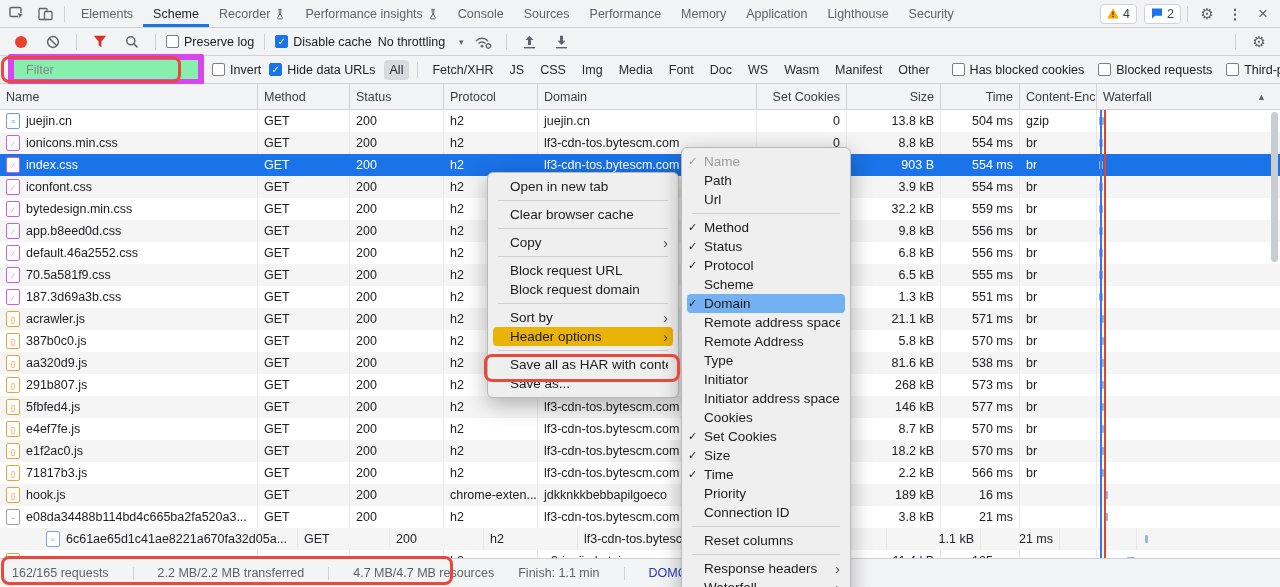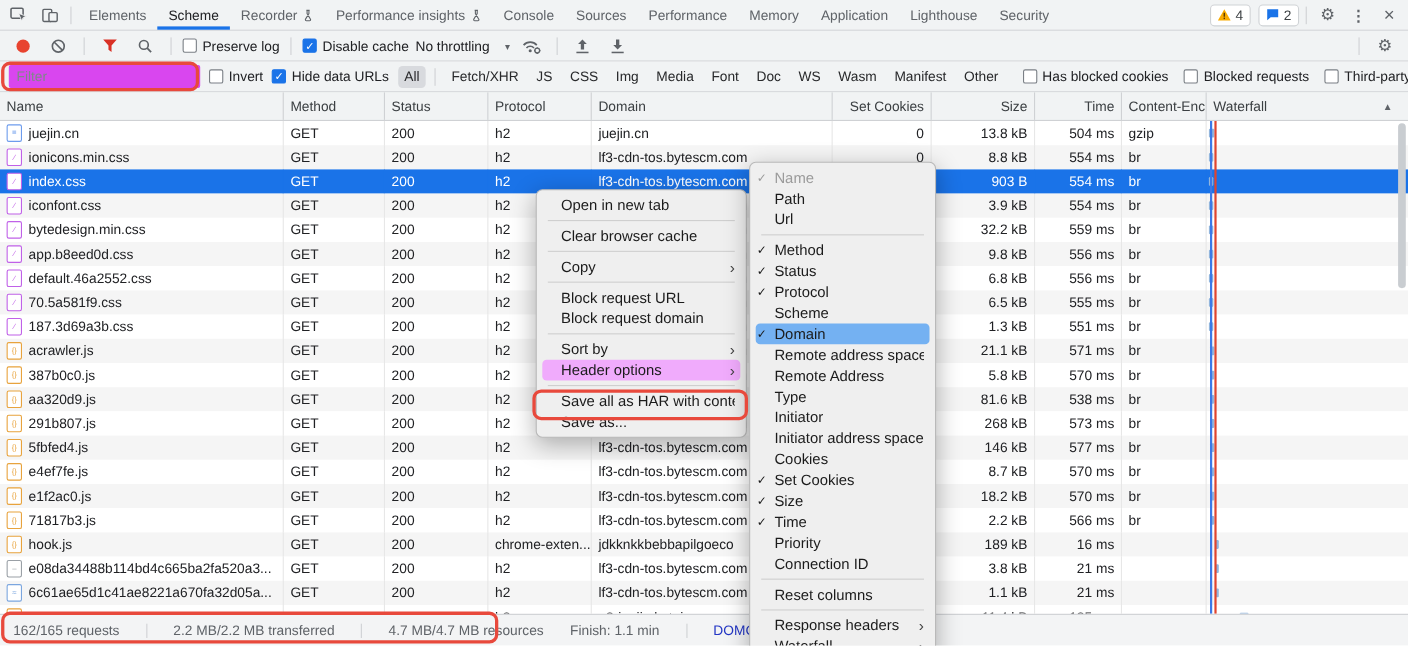--- a/index.html
+++ b/index.html
@@ -24,22 +24,22 @@
   .rec-dot{width:12px;height:12px;border-radius:50%;background:#e8432f;}
   .chk{display:flex;align-items:center;gap:5px;color:#202124;cursor:pointer;white-space:nowrap;}
   .cb{width:13px;height:13px;border:1.5px solid #7a7f85;border-radius:2px;background:#fff;box-sizing:border-box;
       display:flex;align-items:center;justify-content:center;font-size:10px;color:#fff;flex:none;}
   .cb.on{background:#1a73e8;border-color:#1a73e8;}
   .ddown{display:flex;align-items:center;gap:14px;color:#202124;cursor:pointer;}
   .dd-caret{font-size:9px;color:#5f6368;}
   #toolbar .spacer{flex:1;}
   
   #filterbar{top:56px;height:28px;padding:0 8px;gap:8px;}
-  #filter-input{width:160px;height:19px;border:1px solid #d946ef;border-radius:2px;padding:0 6px;
-      font-family:"Liberation Sans",sans-serif;font-size:12.5px;color:#202124;background:#d946ef;outline:none;}
+  #filter-input{width:160px;height:19px;border:6px solid #d946ef;border-radius:2px;padding:0 12px;
+      font-family:"Liberation Sans",sans-serif;font-size:12.5px;color:#202124;background:#86efac;outline:none;}
   #filter-input::placeholder{color:#80868b;}
   .ftype{padding:3px 6px;border-radius:4px;color:#28292b;cursor:pointer;white-space:nowrap;}
   .ftype.active{background:#d8dade;}
   #ftypes{display:flex;align-items:center;gap:4px;}
   #fchecks{display:flex;align-items:center;gap:14px;margin-left:8px;}
   .fcheck{display:flex;align-items:center;gap:5px;cursor:pointer;white-space:nowrap;}
   
   #thead{position:absolute;top:84px;left:0;right:0;height:26px;display:grid;background:#f1f3f4;
          border-bottom:1px solid #cfd1d4;box-sizing:border-box;}
   .hcell{display:flex;align-items:center;padding:0 6px;border-right:1px solid #cfd1d4;color:#3c4043;
@@ -78,21 +78,21 @@
   
   .menu{position:absolute;background:#efefef;border:1px solid #b9b9b9;border-radius:6px;
         box-shadow:0 6px 22px rgba(0,0,0,.3);padding:4px 0;z-index:50;font-size:13.5px;color:#1b1b1b;}
   #ctxmenu{left:487px;top:172px;width:190px;}
   #submenu{left:681px;top:147px;width:168px;z-index:55;}
   .mitem{display:flex;align-items:center;height:19px;padding:0 10px 0 6px;cursor:pointer;white-space:nowrap;}
   .mitem .chkm{width:16px;flex:none;font-size:11px;}
   .mitem .mlbl{flex:1;overflow:hidden;}
   .mitem .marr{font-size:14px;color:#444;margin-left:8px;}
   .mitem.dis{color:#9b9b9b;}
-  .mitem.hlg{background:#f0abfc;border-radius:4px;margin:0 5px;padding:0 5px 0 1px;}
+  .mitem.hlg{background:#eab308;border-radius:4px;margin:0 5px;padding:0 5px 0 1px;}
   .mitem.hlb{background:#74b1f2;border-radius:4px;margin:0 5px;padding:0 5px 0 1px;}
   .msep{height:1px;background:#cfcfcf;margin:4px 10px;}
   
   .annot{position:absolute;border:3px solid #e8493c;border-radius:8px;z-index:60;pointer-events:none;box-sizing:border-box;}
   #annot-filter{left:1px;top:56px;width:180px;height:27px;}
   #annot-headeropts{left:484px;top:354px;width:196px;height:28px;}
   #annot-stats{left:1px;top:556px;width:452px;height:29px;}
   svg{flex:none;}
 </style>
 </head>
@@ -634,21 +634,21 @@
         <div class="cell">h2</div>
         <div class="cell">lf3-cdn-tos.bytescm.com</div>
         <div class="cell r"></div>
         <div class="cell r">3.8 kB</div>
         <div class="cell r">21 ms</div>
         <div class="cell"></div>
         <div class="cell wf">
           <div class="wbar" style="left: 8px; width: 3px;"></div>
         </div>
       </div>
-      <div class="trow odd" style="grid-template-columns: 258px 92px 94px 94px 219px 90px 94px 79px 77px 1fr;">
+      <div class="trow odd" style="grid-template-columns: 258px 92px 94px 94px 219px 90px 94px 79px 77px 1fr; padding-left: 40px;">
         <div class="cell name">
           <span class="fico wasm-icon">≈</span>
           <span class="ntext">6c61ae65d1c41ae8221a670fa32d05a...</span>
         </div>
         <div class="cell">GET</div>
         <div class="cell">200</div>
         <div class="cell">h2</div>
         <div class="cell">lf3-cdn-tos.bytescm.com</div>
         <div class="cell r"></div>
         <div class="cell r">1.1 kB</div>

